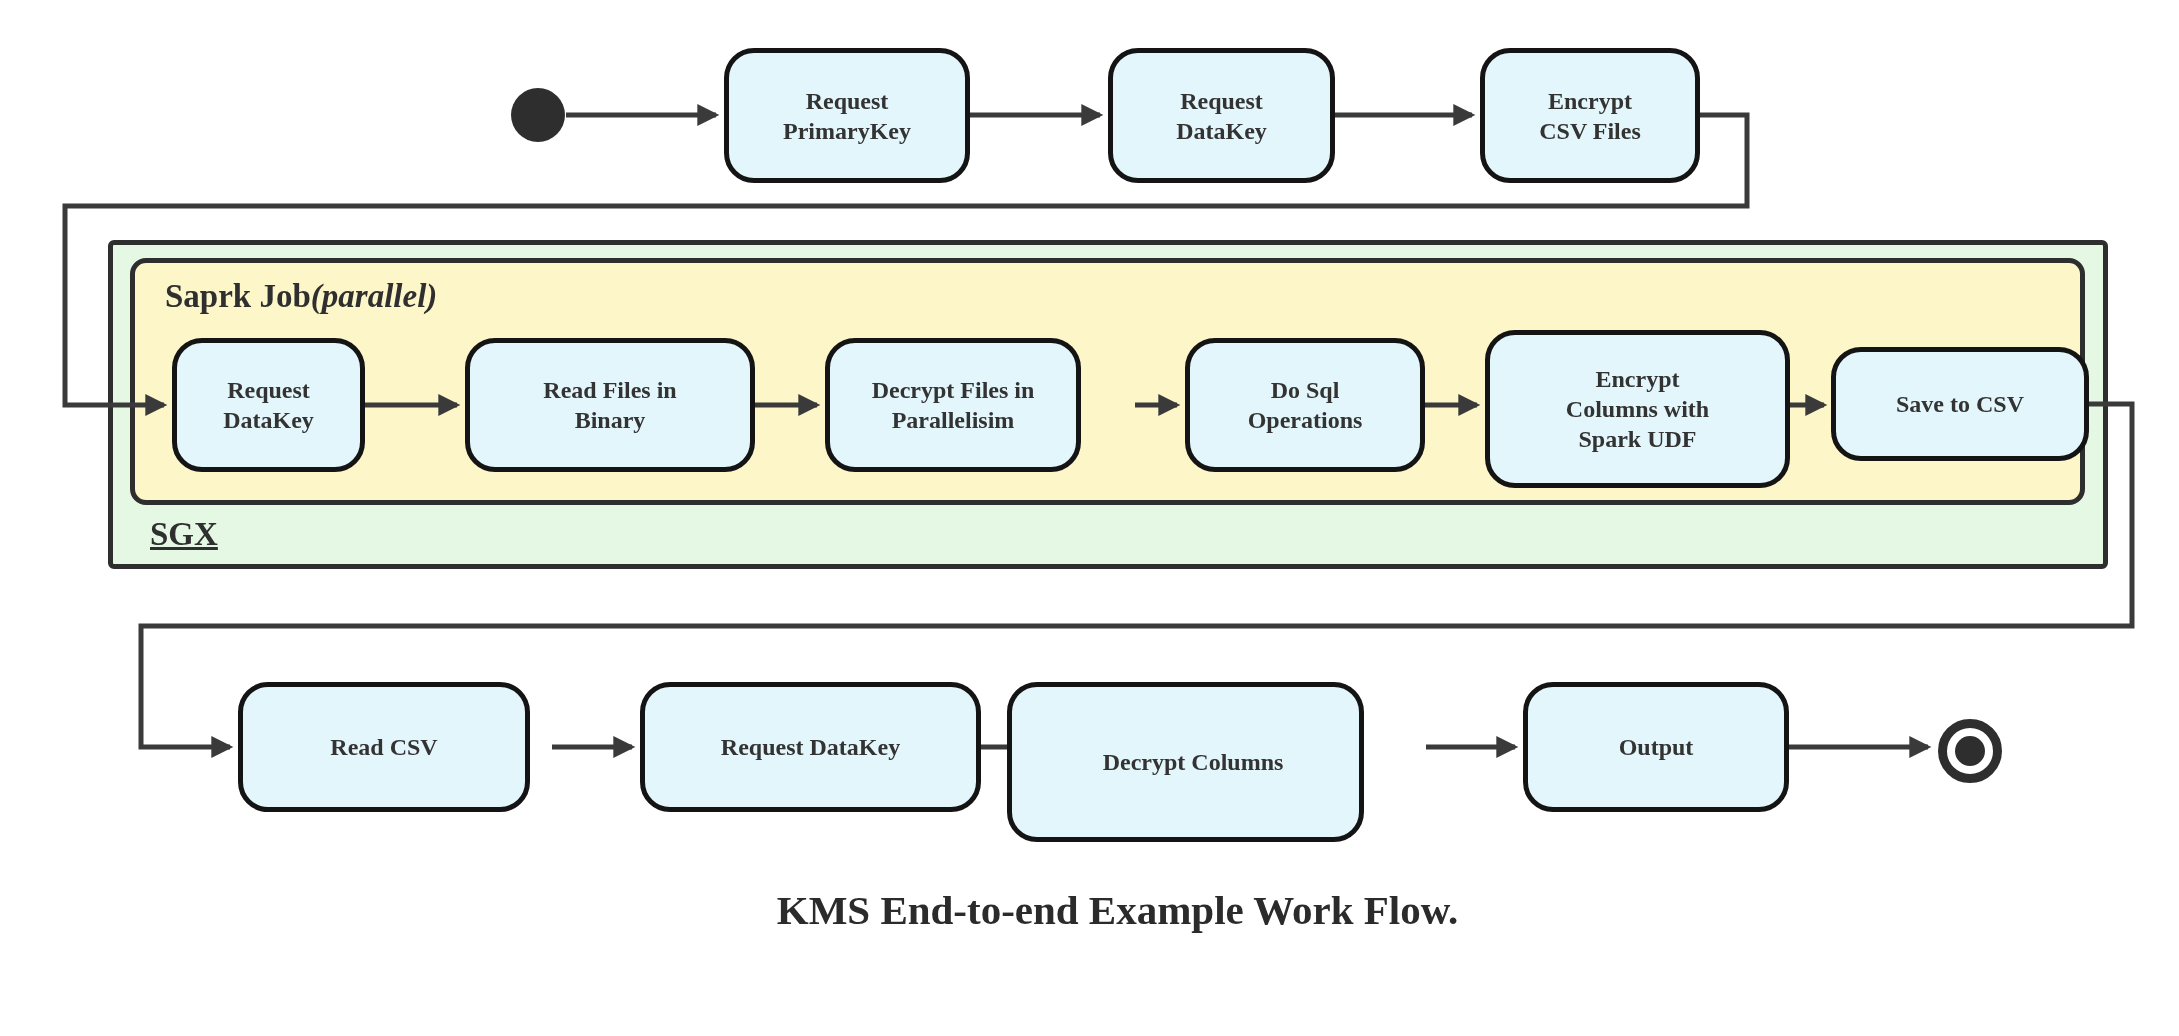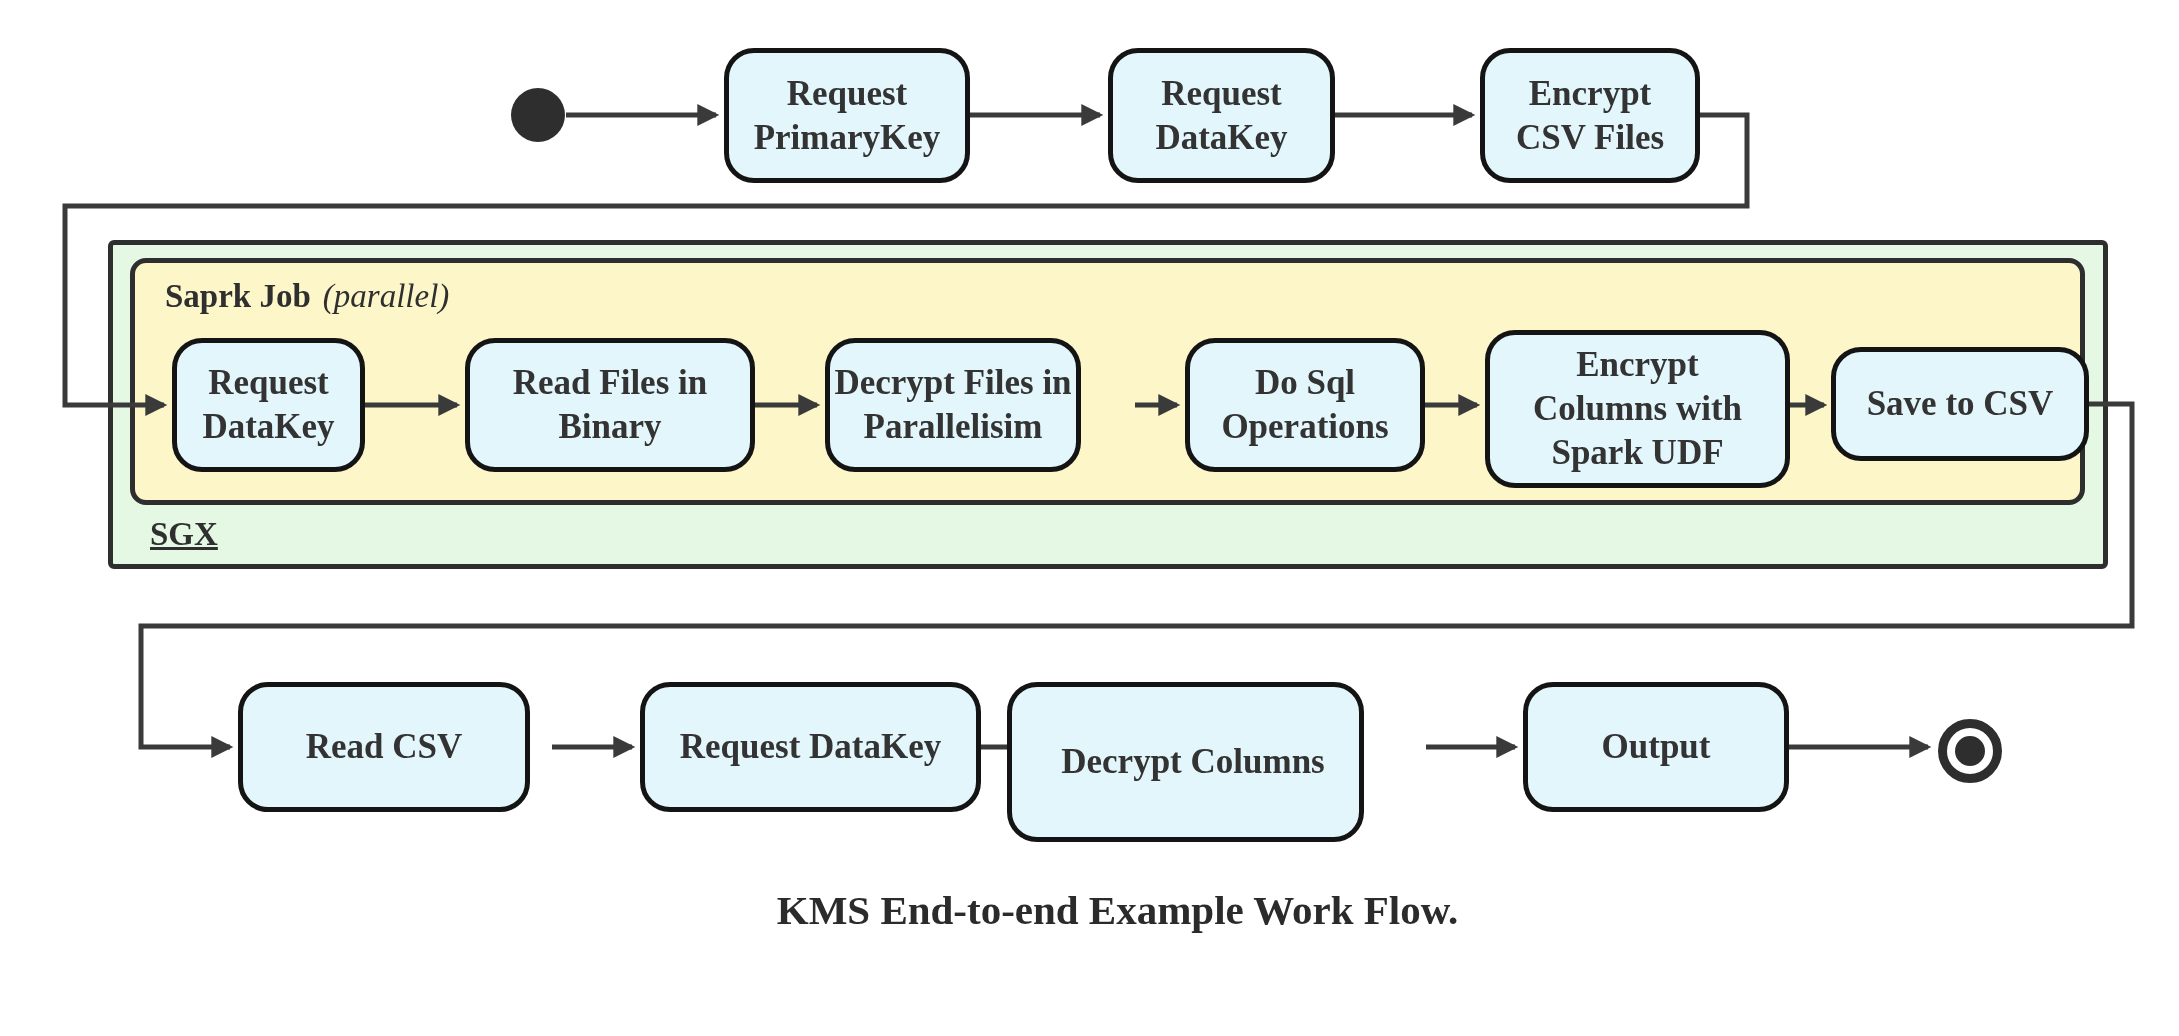--- a/index.html
+++ b/index.html
@@ -20,37 +20,37 @@
   .spark-group{
     left:130px;top:258px;width:1955px;height:247px;
     background:var(--spark-fill,#fcf6c9);
     border:5px solid #2e2e2e;border-radius:16px;
   }
   .group-label{
     position:absolute;
     font-weight:bold;font-size:33px;color:#2f2f2f;
     white-space:nowrap;
   }
-  .spark-label-wrap{position:absolute;left:165px;top:278px;display:flex;gap:12px;align-items:baseline;}
+  .spark-label-wrap{position:absolute;left:165px;top:278px;display:flex;align-items:baseline;}
   .spark-label{font-weight:bold;font-size:33px;color:#2f2f2f;}
-  .spark-qualifier{font-style:italic;font-weight:normal;font-size:33px;color:#2f2f2f;}
+  .spark-qualifier{font-style:italic;font-weight:bold;font-size:33px;color:#2f2f2f;}
   .sgx-label{left:150px;top:516px;text-decoration:underline;}
   
   svg.wires{position:absolute;left:0;top:0;width:2179px;height:1036px;}
   .wire{fill:none;stroke:var(--connector,#3a3a3a);stroke-width:5;stroke-linejoin:miter;}
   .arrowhead-shape{fill:var(--connector,#3a3a3a);}
   
   .node{
     position:absolute;box-sizing:border-box;
     background:var(--node-fill,#e3f6fb);
     border:5px solid var(--node-border,#141414);
     border-radius:30px;
     display:flex;align-items:center;justify-content:center;
     text-align:center;
-    font-weight:bold;font-size:35px;line-height:1.25;color:#333333;
+    font-weight:bold;font-size:24px;line-height:1.25;color:#333333;
   }
   .node-label{white-space:pre-line;}
   
   .start-state{
     position:absolute;left:511px;top:88px;width:54px;height:54px;
     background:#2e2e2e;border-radius:50%;
   }
   .end-state{
     position:absolute;left:1938px;top:719px;width:64px;height:64px;
     box-sizing:border-box;background:#ffffff;

